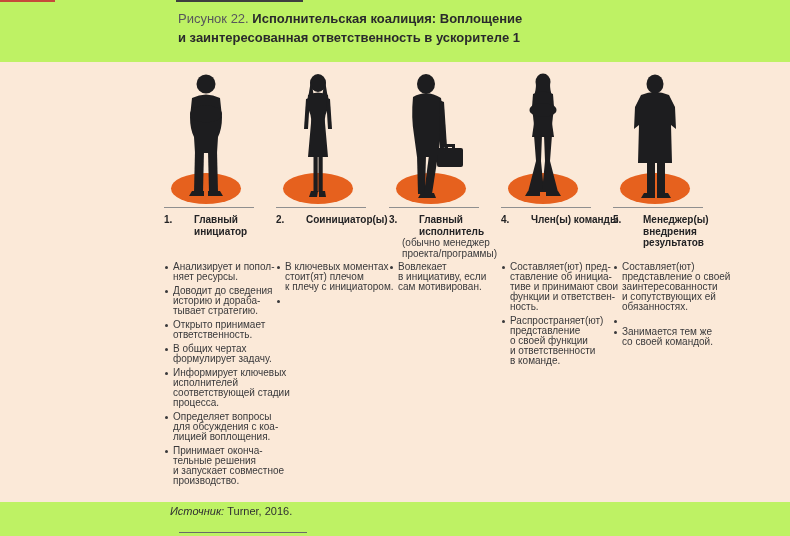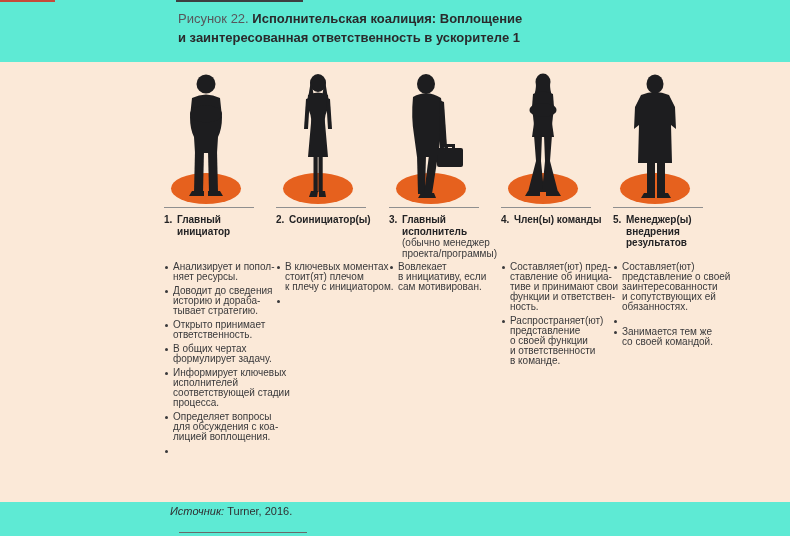--- a/index.html
+++ b/index.html
@@ -1,32 +1,32 @@
 <!DOCTYPE html>
 <html><head>
 <meta charset="utf-8">
 <style>
   html,body{margin:0;padding:0;background:#ffffff;}
-  .page{position:relative;width:790px;height:536px;background:#5eead4;overflow:hidden;
+  .page{position:relative;width:790px;height:536px;background:#bef264;overflow:hidden;
         font-family:"Liberation Sans", sans-serif;}
   .red-mark{position:absolute;left:0;top:0;width:55px;height:2px;background:#c64a3a;}
   .caption-rule{position:absolute;left:176px;top:0;width:127px;height:2px;background:#3e3e40;}
   .caption{position:absolute;left:178px;top:9px;width:450px;font-size:13px;line-height:19px;color:#2a2a2c;}
   .cap-prefix{color:#57575b;}
   .b{font-weight:bold;}
   .panel{position:absolute;left:0;top:62px;width:790px;height:440px;background:#fbe9d8;}
   .col{position:absolute;top:70px;width:108px;}
   .fig{position:relative;height:134px;width:96px;margin-left:-6px;}
   .spot{position:absolute;left:13px;bottom:0;width:70px;height:31px;background:#e6611e;border-radius:50%;}
   svg.sil{position:absolute;left:5px;bottom:1px;width:86px;height:130px;fill:#1d1d1f;}
   .divider{border-top:1px solid #8f8f8f;width:90px;margin-top:3px;}
   .col-header{margin-top:6px;height:48px;}
   .role-title{font-weight:bold;font-size:10px;line-height:11.5px;color:#232325;display:flex;}
   .num{width:13px;flex:none;}
-  .tl{white-space:pre;}
+  .tl{white-space:pre;margin-left:17px;}
   .role-sub{font-size:10px;line-height:10.5px;color:#3a3a3c;padding-left:13px;white-space:pre;margin-top:1px;}
   ul.bullets{list-style:none;margin:0;padding:0;}
   ul.bullets li{display:flex;margin-bottom:4px;}
   .dot{width:3px;height:3px;border-radius:50%;background:#39393b;margin:4px 5px 0 1px;flex:none;}
   .btext{font-size:10px;line-height:10px;color:#39393b;white-space:pre;}
   .source{position:absolute;left:170px;top:505px;font-size:11px;color:#2f2f31;}
   .src-label{font-style:italic;}
   .bottom-rule{position:absolute;left:179px;top:532px;width:128px;height:1px;background:#6a6a6a;}
 </style>
 </head>
@@ -97,20 +97,24 @@
 процесса.</span>
         </li>
         <li>
           <span class="dot"></span>
           <span class="btext">Определяет вопросы
 для обсуждения с коа-
 лицией воплощения.</span>
         </li>
         <li>
           <span class="dot"></span>
+          <span class="btext">Принимает оконча-
+тельные решения
+и запускает совместное
+производство.</span>
         </li>
       </ul>
   </div>
 
   <div class="col" style="left:276px">
     <div class="fig">
       <div class="spot"></div>
       <svg class="sil" viewBox="0 0 86 130">
         <ellipse cx="43" cy="10" rx="8" ry="9"></ellipse>
         <path d="M36,6 Q34,22 32,28 L39,24 Z"></path>

